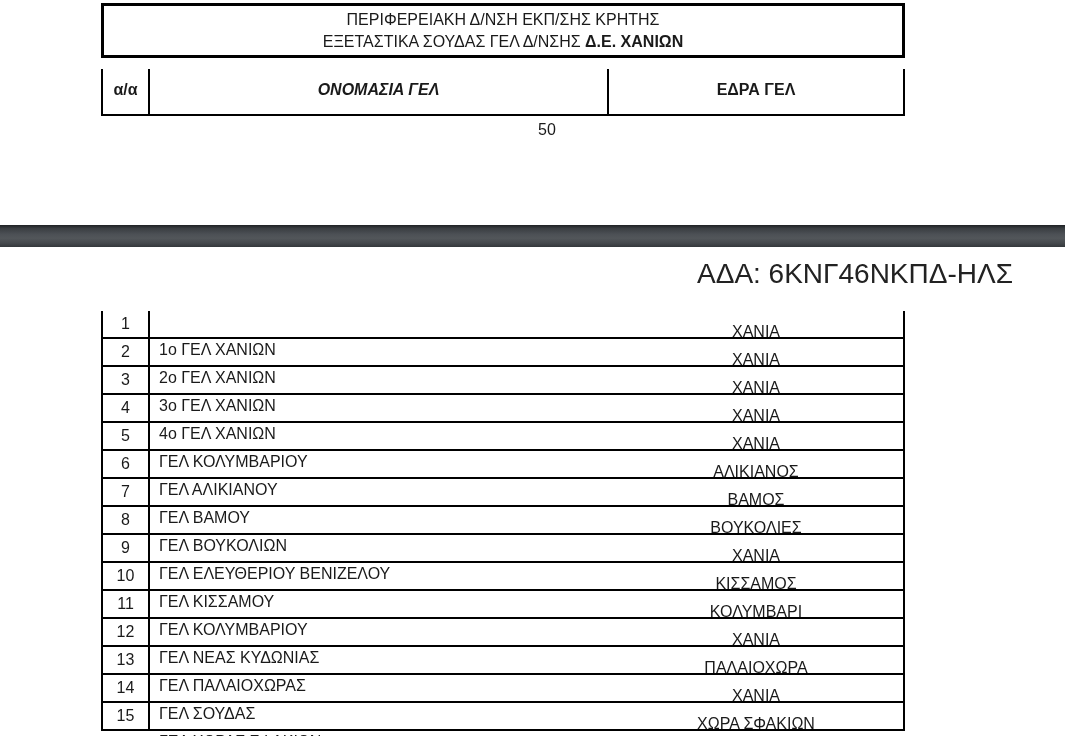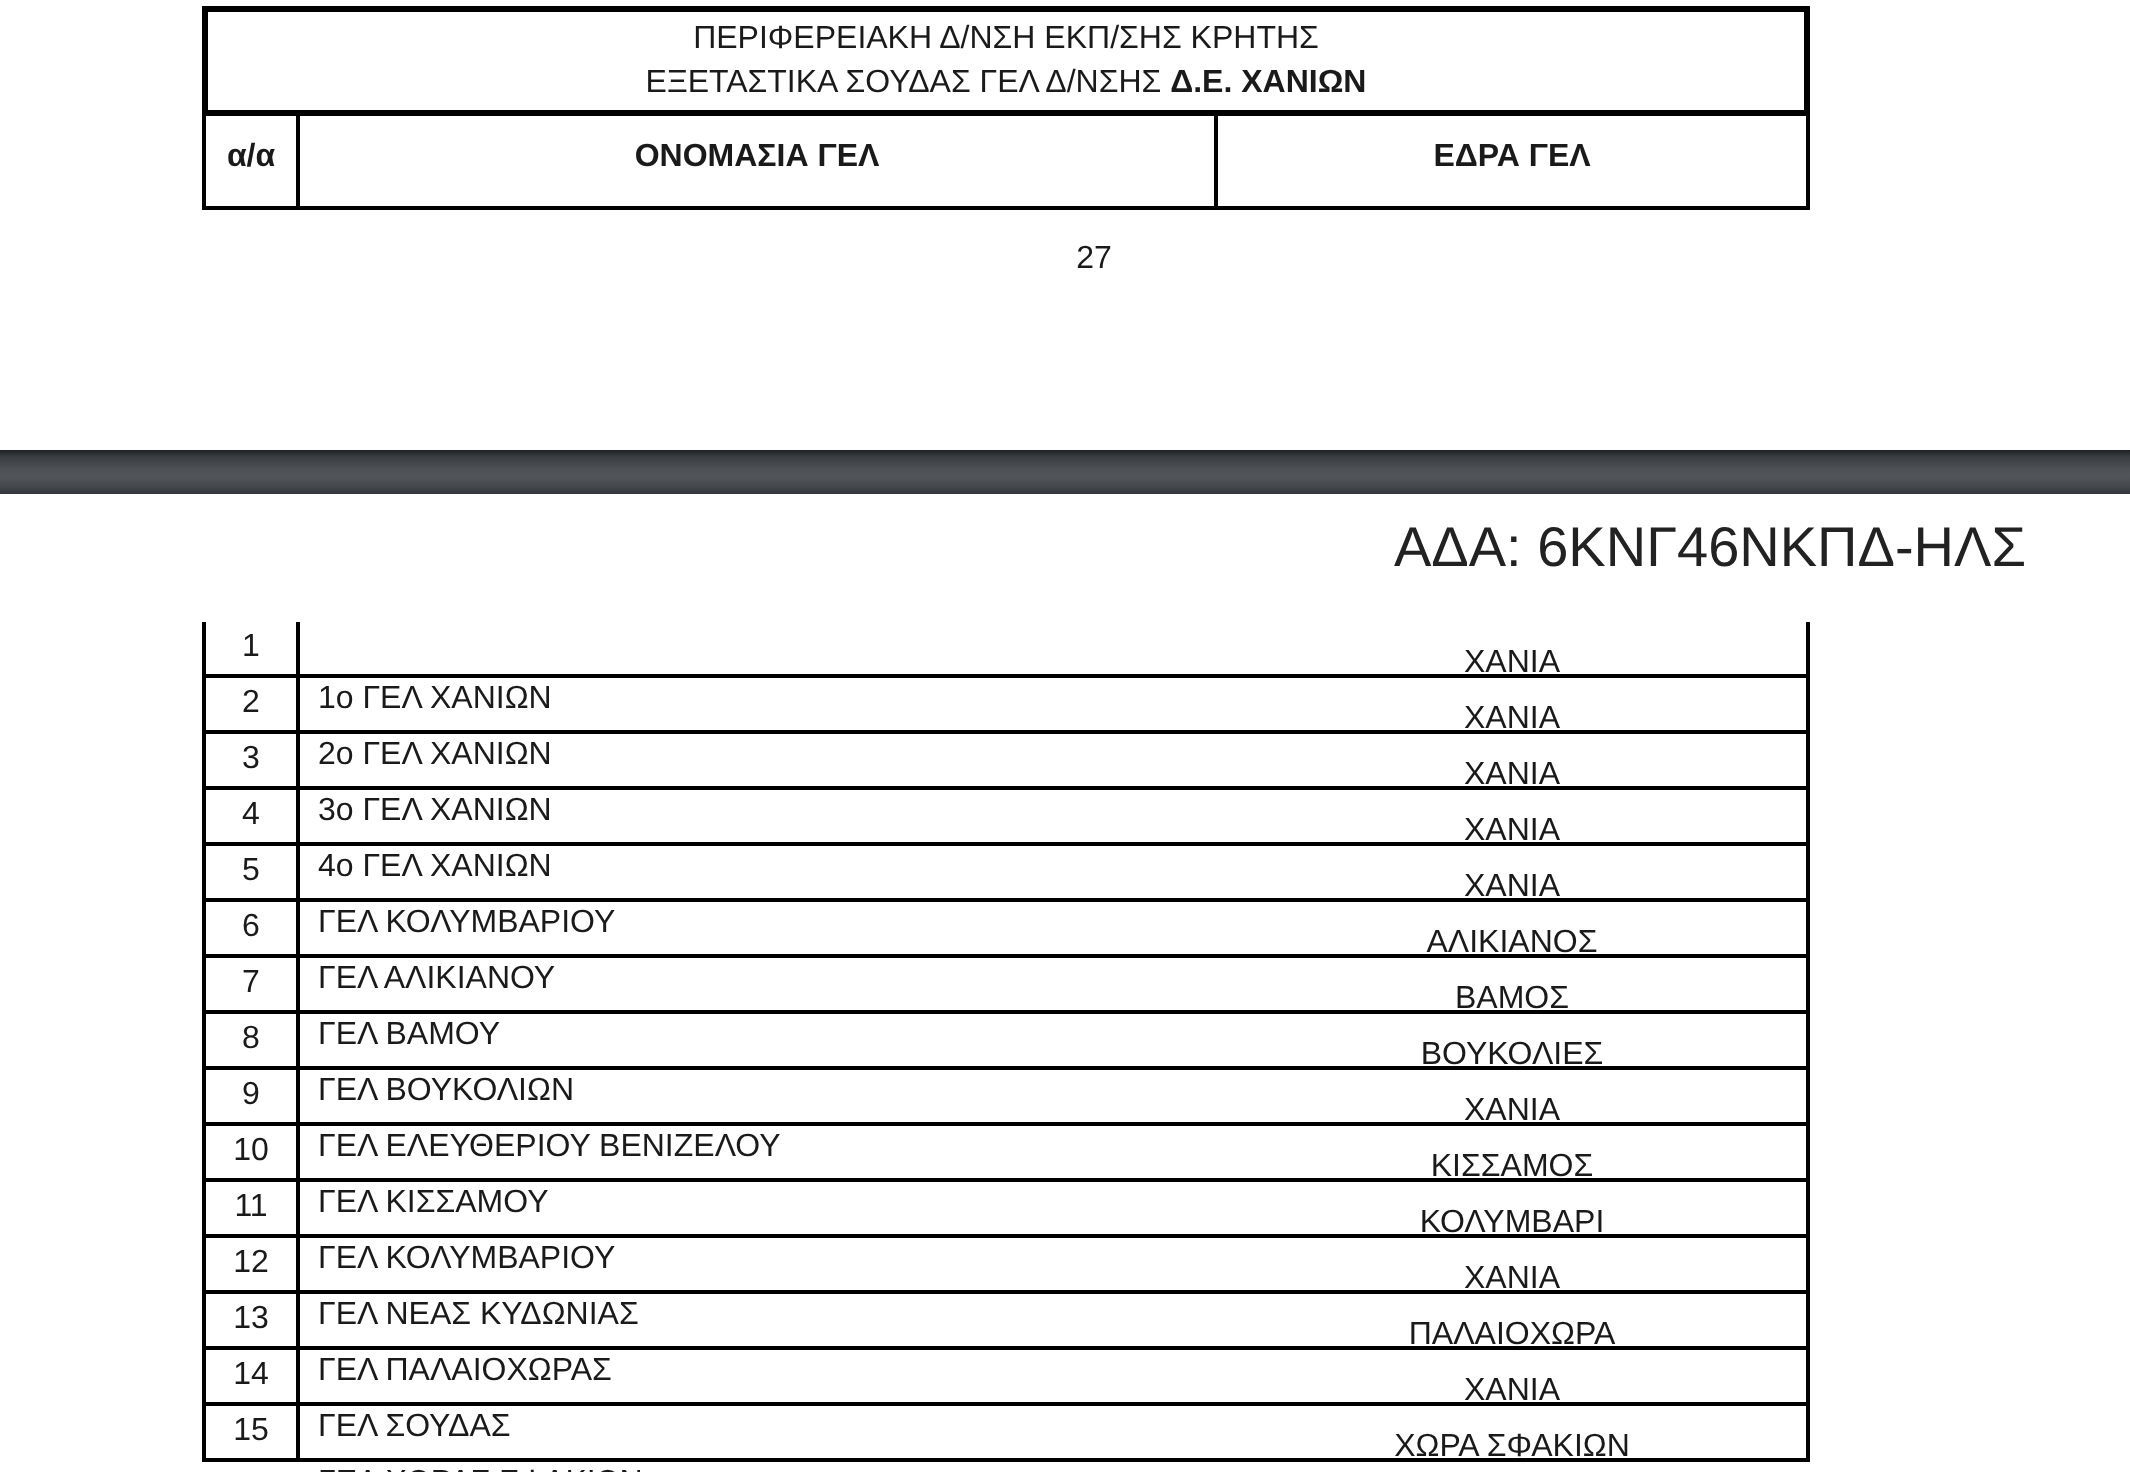--- a/index.html
+++ b/index.html
@@ -23,28 +23,29 @@
     line-height: 22px;
     font-size: 16px;
   }
   .header-box .bold { font-weight: bold; }
   .cols-row {
     display: flex;
     border-left: 2px solid #000;
     border-right: 2px solid #000;
     border-bottom: 2px solid #000;
     height: 47px;
+    margin-top: 11px;
   }
   .cols-row .cell {
     display: flex; align-items: center; justify-content: center;
     font-weight: bold; font-size: 16px;
     padding-bottom: 4px;
   }
   .cell-aa   { width: 47px;  border-right: 2px solid #000; }
-  .cell-name { width: 459px; border-right: 2px solid #000; }
+  .cell-name { width: 459px; border-right: 2px solid #000; font-style: italic; }
   .cell-seat { flex: 1; }
 
   
   .page-number {
     left: 502px; top: 121px; width: 90px;
     text-align: center; font-size: 16px;
   }
 
   
   .page-separator {
@@ -87,21 +88,21 @@
     <div>ΠΕΡΙΦΕΡΕΙΑΚΗ Δ/ΝΣΗ ΕΚΠ/ΣΗΣ ΚΡΗΤΗΣ</div>
     <div><span>ΕΞΕΤΑΣΤΙΚΑ ΣΟΥΔΑΣ ΓΕΛ Δ/ΝΣΗΣ </span><span class="bold">Δ.Ε. ΧΑΝΙΩΝ</span></div>
   </div>
   <div class="cols-row">
     <div class="cell cell-aa">α/α</div>
     <div class="cell cell-name">ΟΝΟΜΑΣΙΑ ΓΕΛ</div>
     <div class="cell cell-seat">ΕΔΡΑ ΓΕΛ</div>
   </div>
 </div>
 
-<div class="abs page-number">27</div>
+<div class="abs page-number">50</div>
 
 <div class="abs page-separator"></div>
 
 <div class="abs ada-stamp">ΑΔΑ: 6ΚΝΓ46ΝΚΠΔ-ΗΛΣ</div>
 
 <div class="abs bottom-table">
 
     <div class="data-row">
       <div class="c c-num">1</div>
       <div class="c c-name">1ο ΓΕΛ ΧΑΝΙΩΝ</div>

